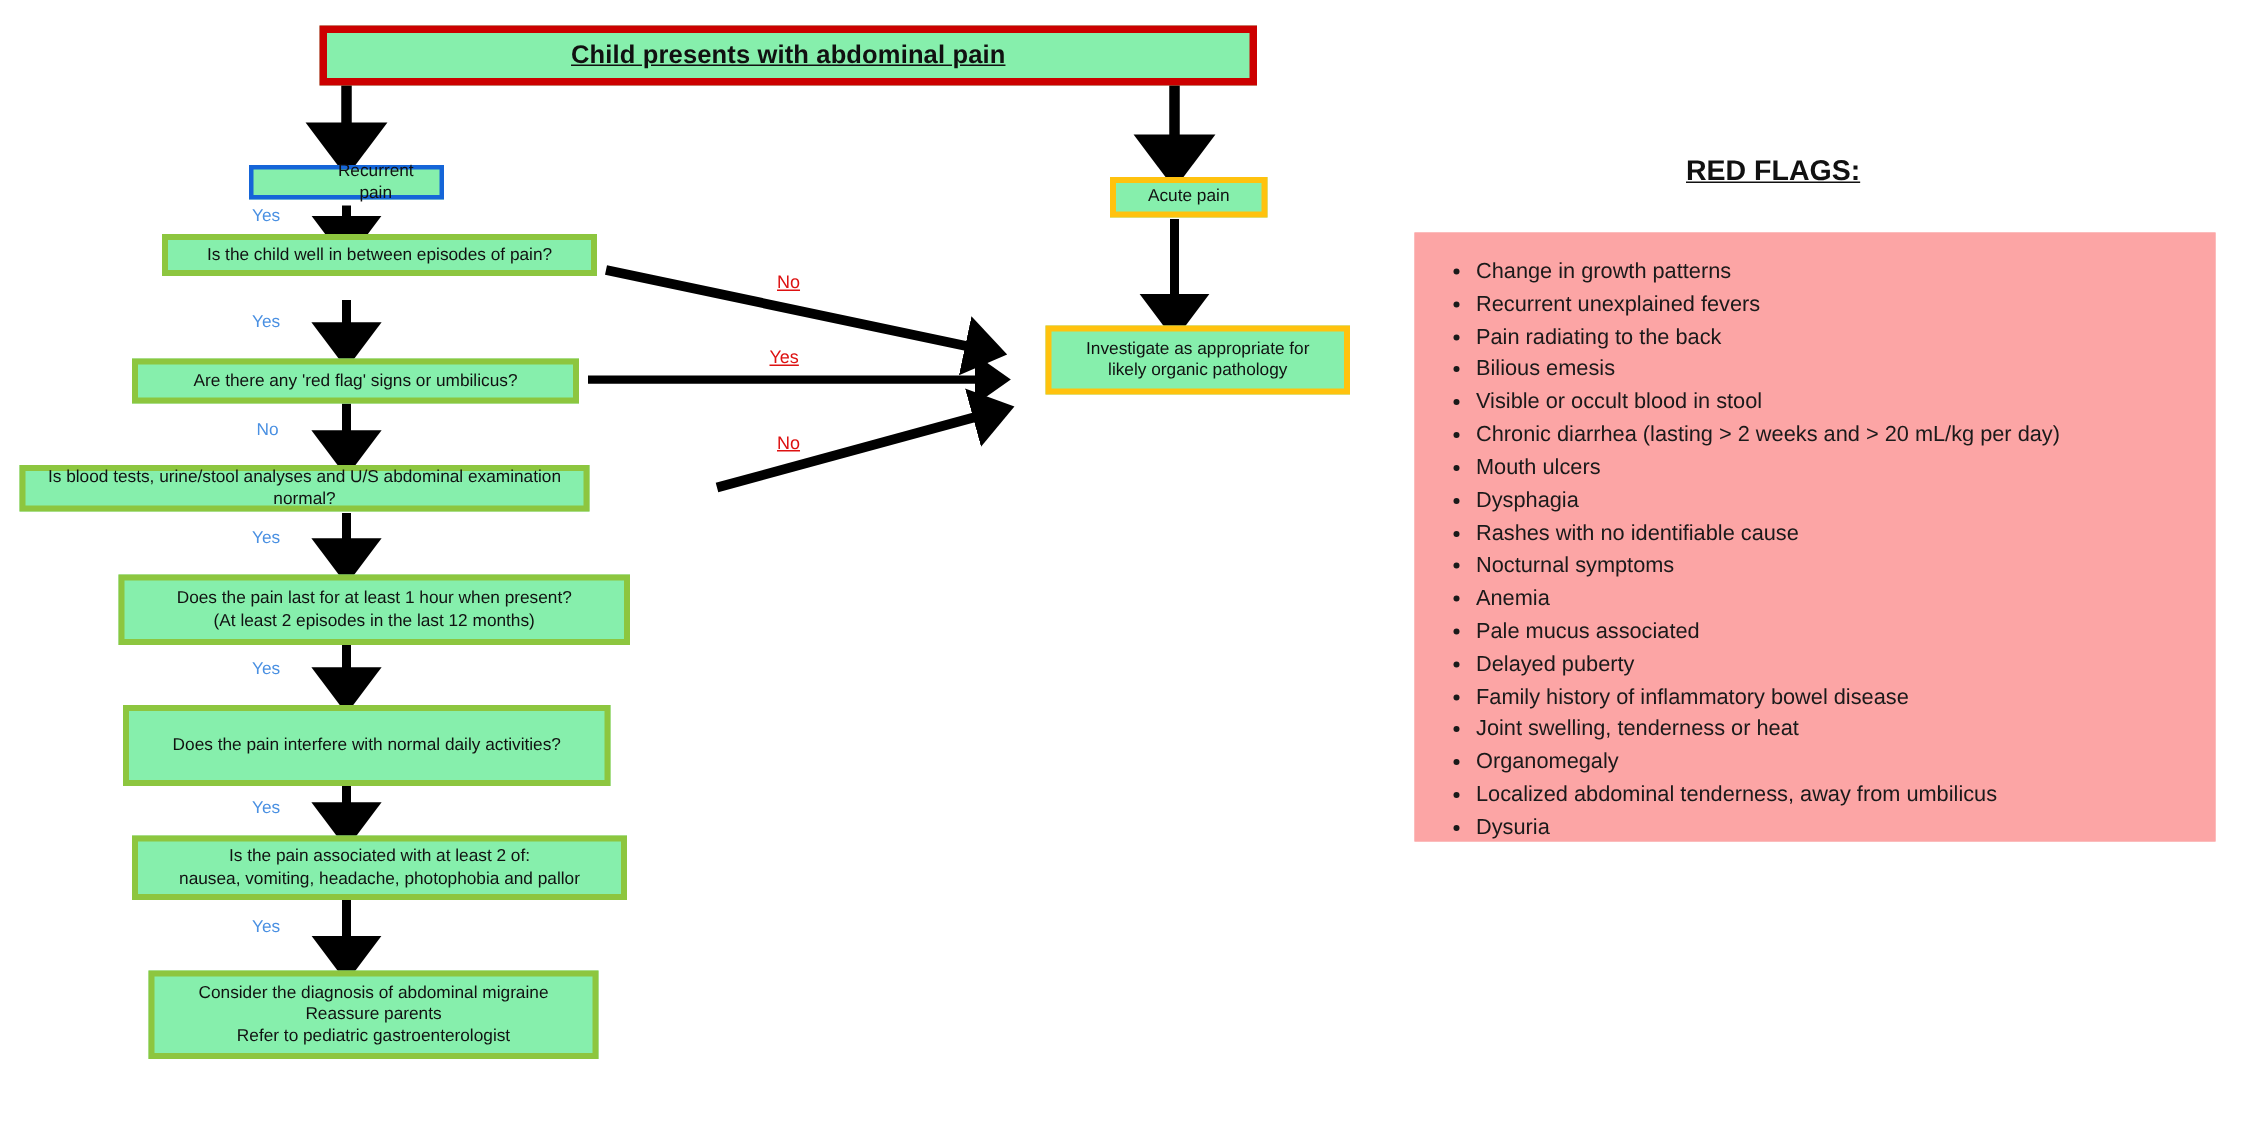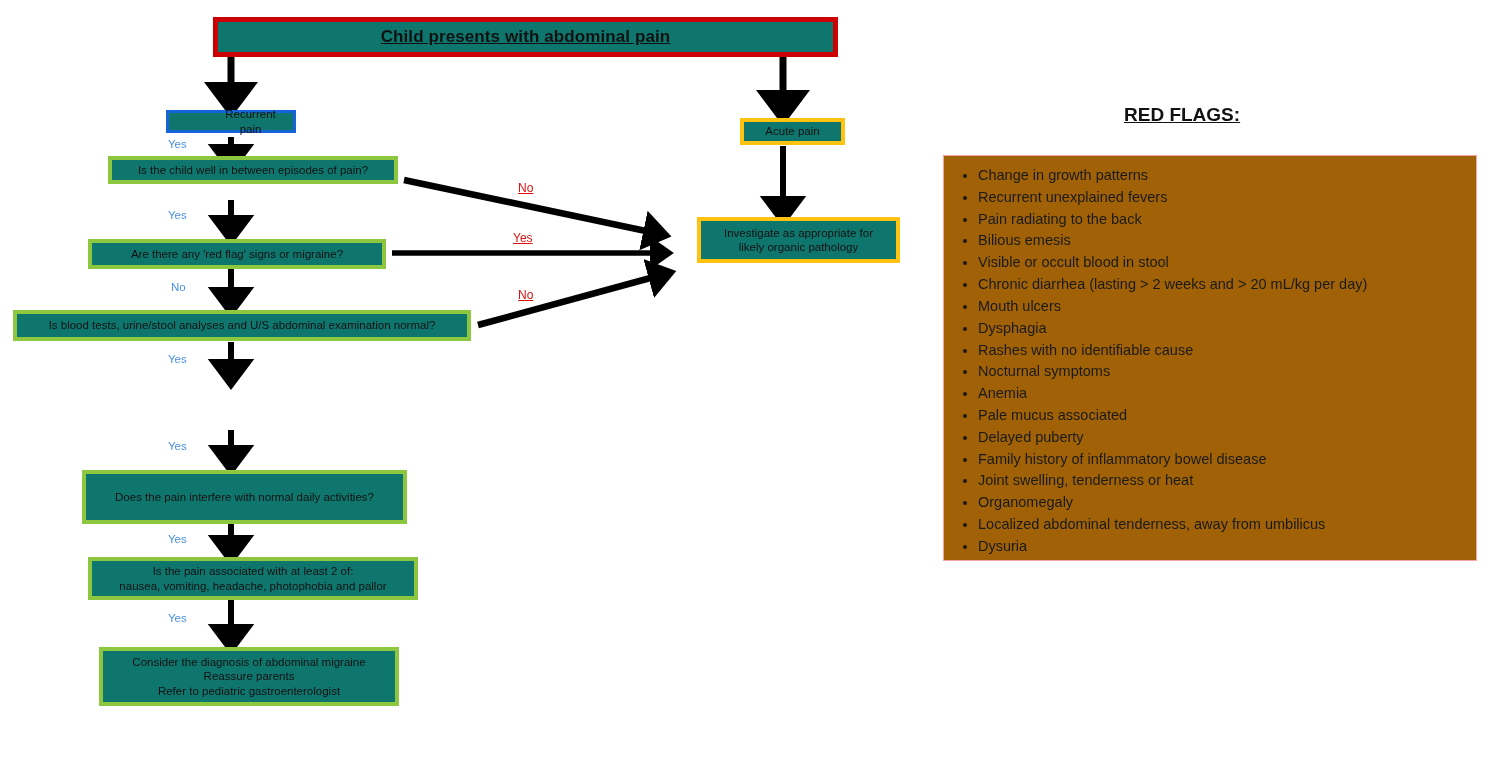--- a/index.html
+++ b/index.html
@@ -19,21 +19,21 @@
   #canvas {
     position: absolute;
     left: 0;
     top: 0;
     width: 1512px;
     height: 762px;
   }
   .node {
     position: absolute;
     box-sizing: border-box;
-    background: #0f766e;
+    background: #86efac;
     display: flex;
     align-items: center;
     justify-content: center;
     text-align: center;
     line-height: 1.22;
   }
   .node-red {
     border: 5px solid #CC0000;
   }
   .node-blue {
@@ -80,22 +80,22 @@
   .panel-title {
     position: absolute;
     font-size: 19px;
     font-weight: bold;
     text-decoration: underline;
     white-space: nowrap;
   }
   .flags-panel {
     position: absolute;
     box-sizing: border-box;
-    border: 1px solid #fca5a5;
-    background: #a16207;
+    border: 7px solid #fca5a5;
+    background: #fca5a5;
   }
   .flags-list {
     margin: 0;
     padding: 9px 10px 9px 34px;
     list-style-type: disc;
   }
   .flags-list li {
     font-size: 14.5px;
     line-height: 1.505;
     color: #1a1a1a;
@@ -154,27 +154,31 @@
 
   <div class="node node-amber" style="left:740px; top:118px; width:105px; height:27px;">
     <span class="node-text">Acute pain</span>
   </div>
 
   <div class="node node-green" style="left:108px; top:156px; width:290px; height:28px;">
     <span class="node-text">Is the child well in between episodes of pain?</span>
   </div>
 
   <div class="node node-green" style="left:88px; top:239px; width:298px; height:30px;">
-    <span class="node-text">Are there any 'red flag' signs or migraine?</span>
-  </div>
-
-  <div class="node node-green" style="left:13px; top:310px; width:458px; height:31px;">
+    <span class="node-text">Are there any 'red flag' signs or umbilicus?</span>
+  </div>
+
+  <div class="node node-green" style="left:13px; top:310px; width:380px; height:31px;">
     <span class="node-text">Is blood tests, urine/stool analyses and U/S abdominal examination normal?</span>
   </div>
 
+  <div class="node node-green" style="left:79px; top:383px; width:341px; height:47px;">
+    <span class="node-text">Does the pain last for at least 1 hour when present?
+(At least 2 episodes in the last 12 months)</span>
+  </div>
 
   <div class="node node-green" style="left:82px; top:470px; width:325px; height:54px;justify-content:center;">
     <span class="node-text">Does the pain interfere with normal daily activities?</span>
   </div>
 
   <div class="node node-green" style="left:88px; top:557px; width:330px; height:43px;">
     <span class="node-text">Is the pain associated with at least 2 of:
 nausea, vomiting, headache, photophobia and pallor</span>
   </div>
 

